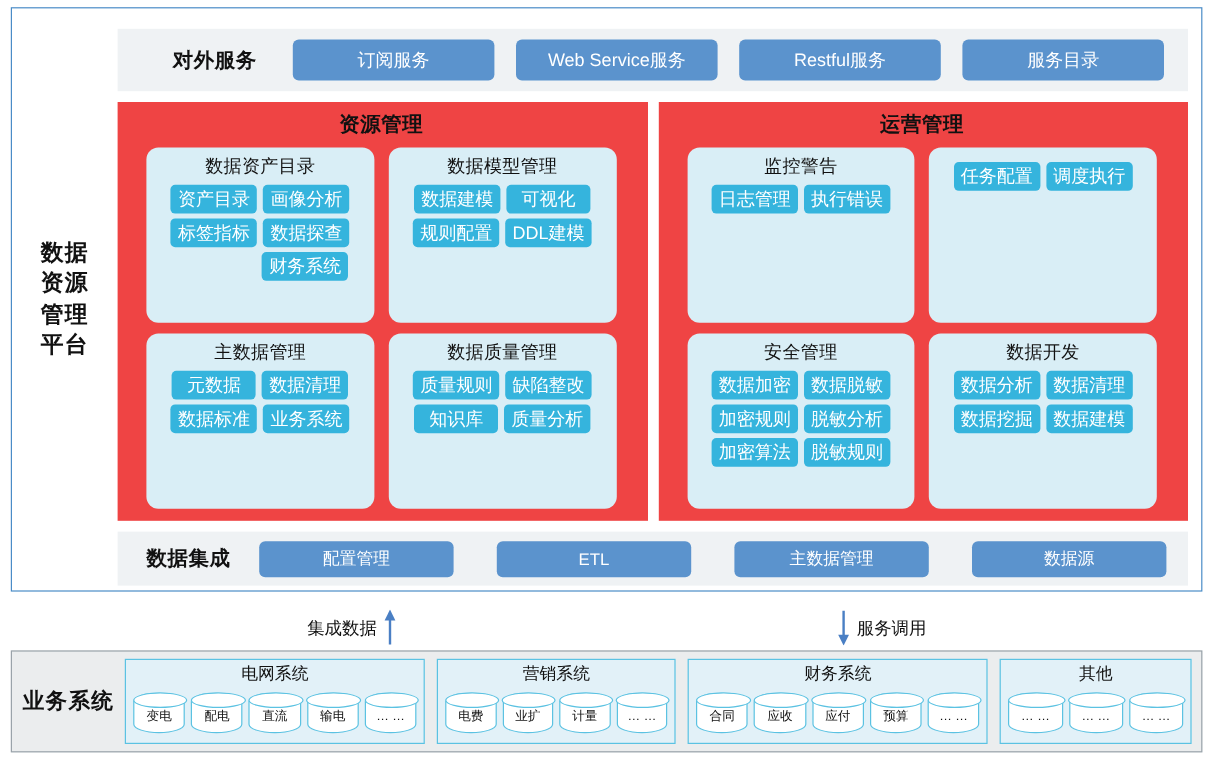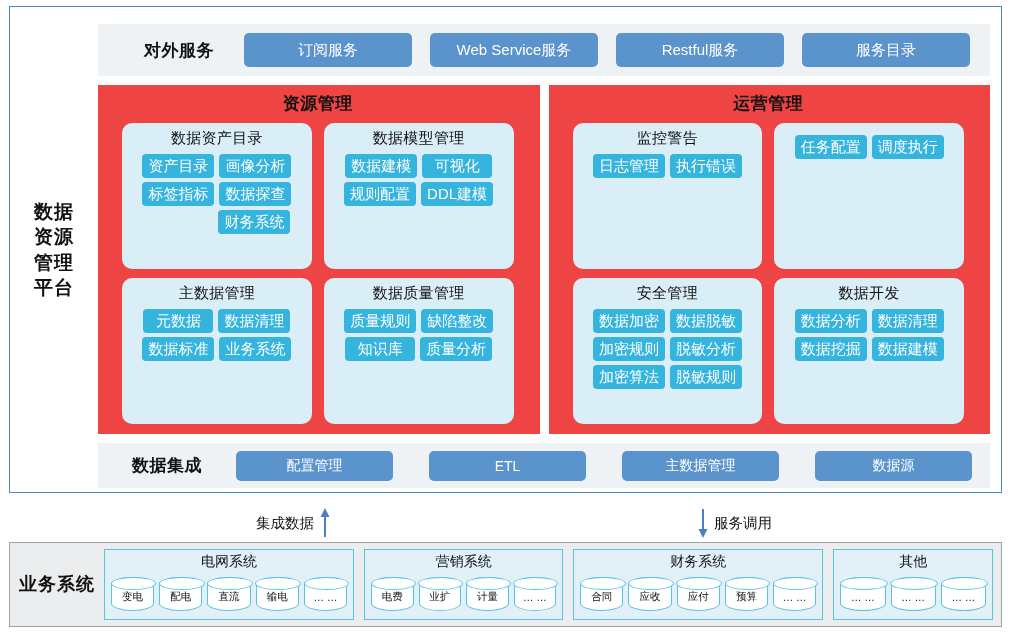--- a/index.html
+++ b/index.html
@@ -156,21 +156,21 @@
   
   .integration {
     position: absolute;
     left: 88px; top: 436px;
     width: 892px; height: 45px;
     background: #eff2f4;
     display: flex;
     align-items: center;
   }
   .integration-title {
-    width: 138px;
+    width: 118px;
     text-align: center;
     font-size: 17px;
     font-weight: bold;
     color: #111;
     letter-spacing: 0.5px;
   }
   .integration-btns {
     flex: 1;
     display: flex;
     align-items: center;

